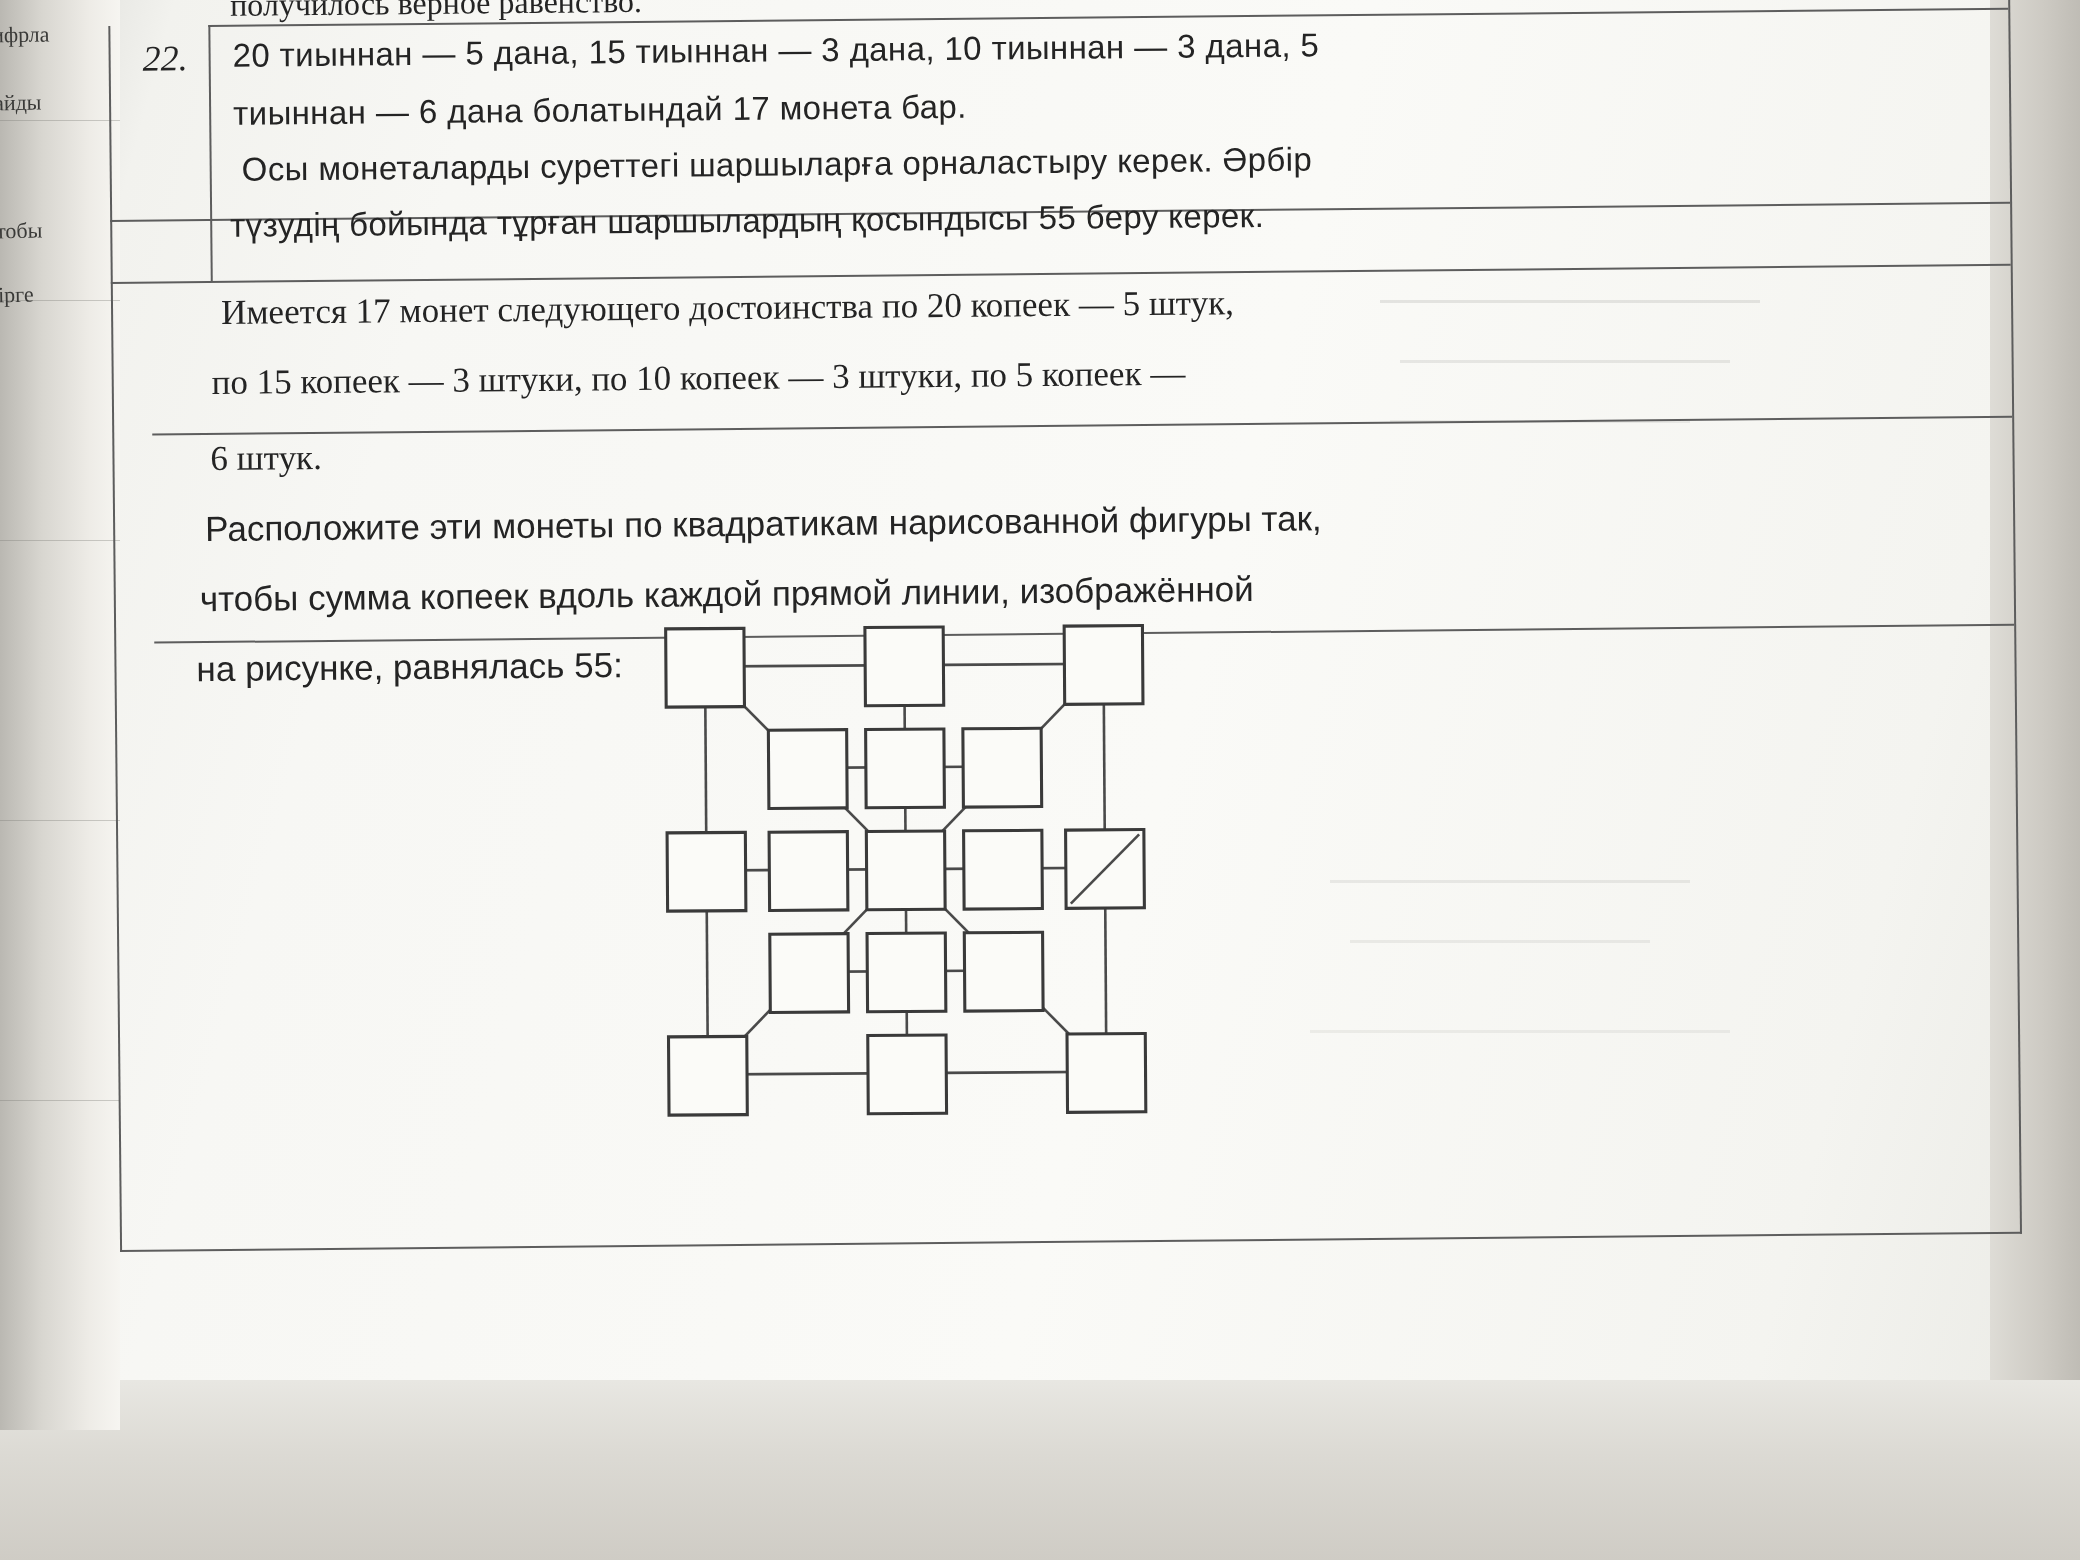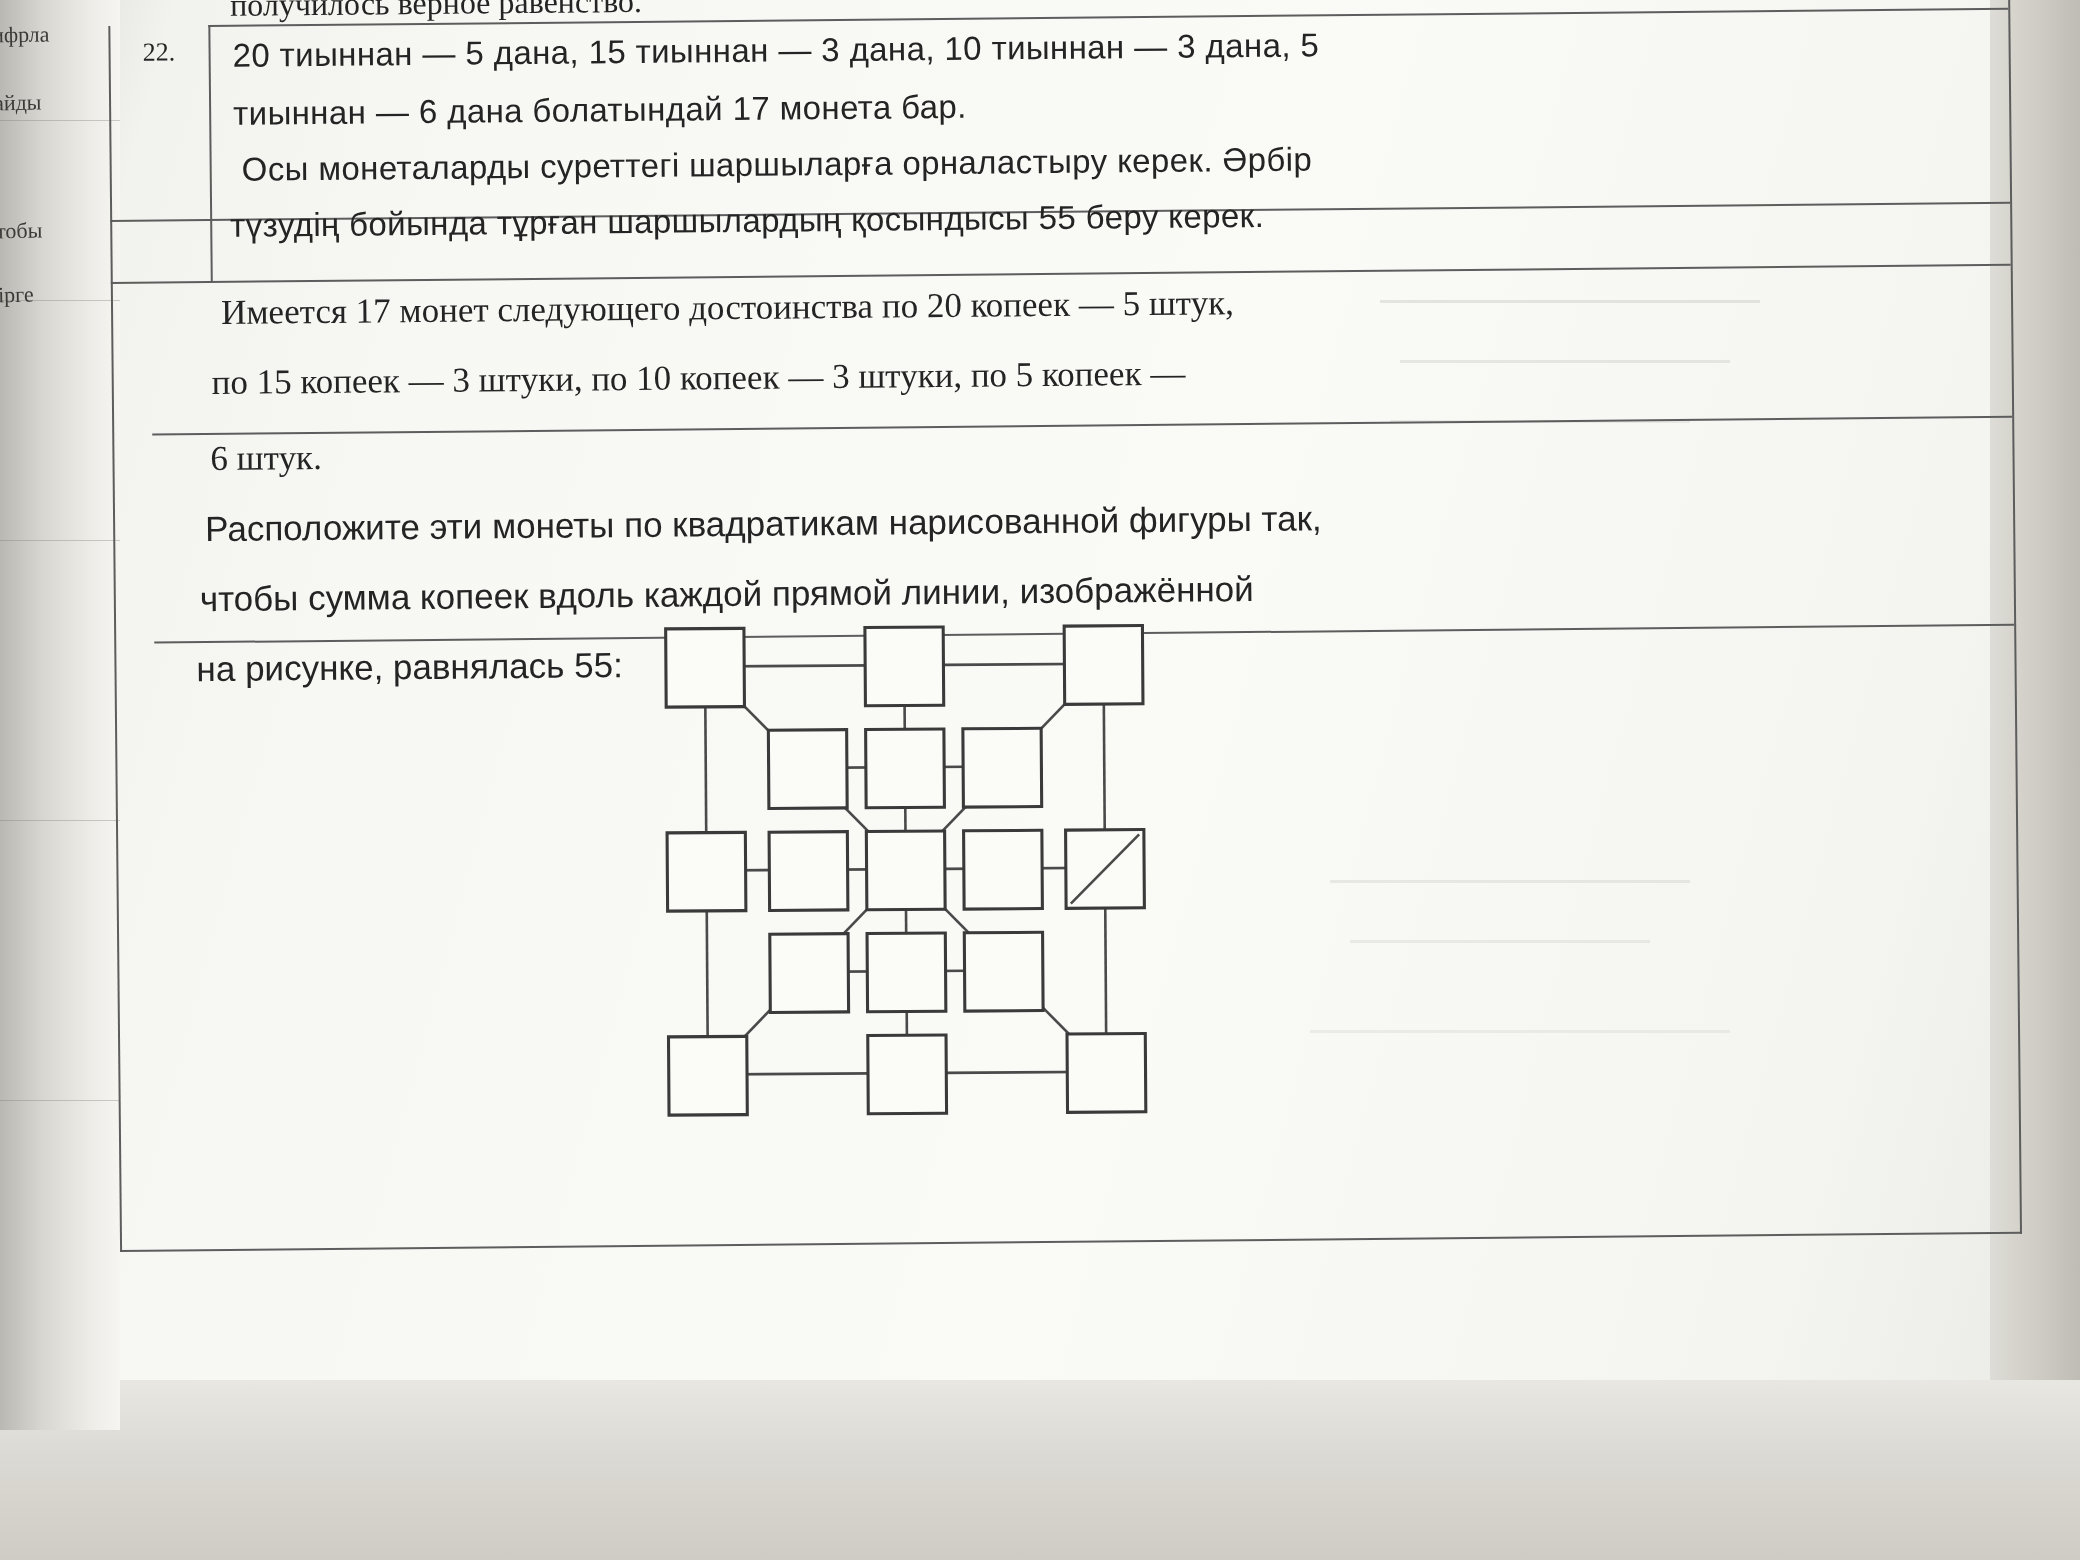--- a/index.html
+++ b/index.html
@@ -81,22 +81,23 @@
   .h { height: 2px; }
 
   .cell-text {
     position: absolute;
     color: #242424;
     font-family: "Liberation Serif", serif;
     white-space: nowrap;
   }
   .kaz { font-family: "Liberation Sans", sans-serif; }
   .num-col {
-    font-size: 26px;
-    font-family: "Liberation Serif", serif;
+    font-size: 36px;
+    font-family: "Liberation Serif", serif;
+    font-style: italic;
   }
 
   
   #figure {
     position: absolute;
     left: 640px;
     top: 620px;
     width: 560px;
     height: 510px;
     transform: rotate(-0.4deg);

